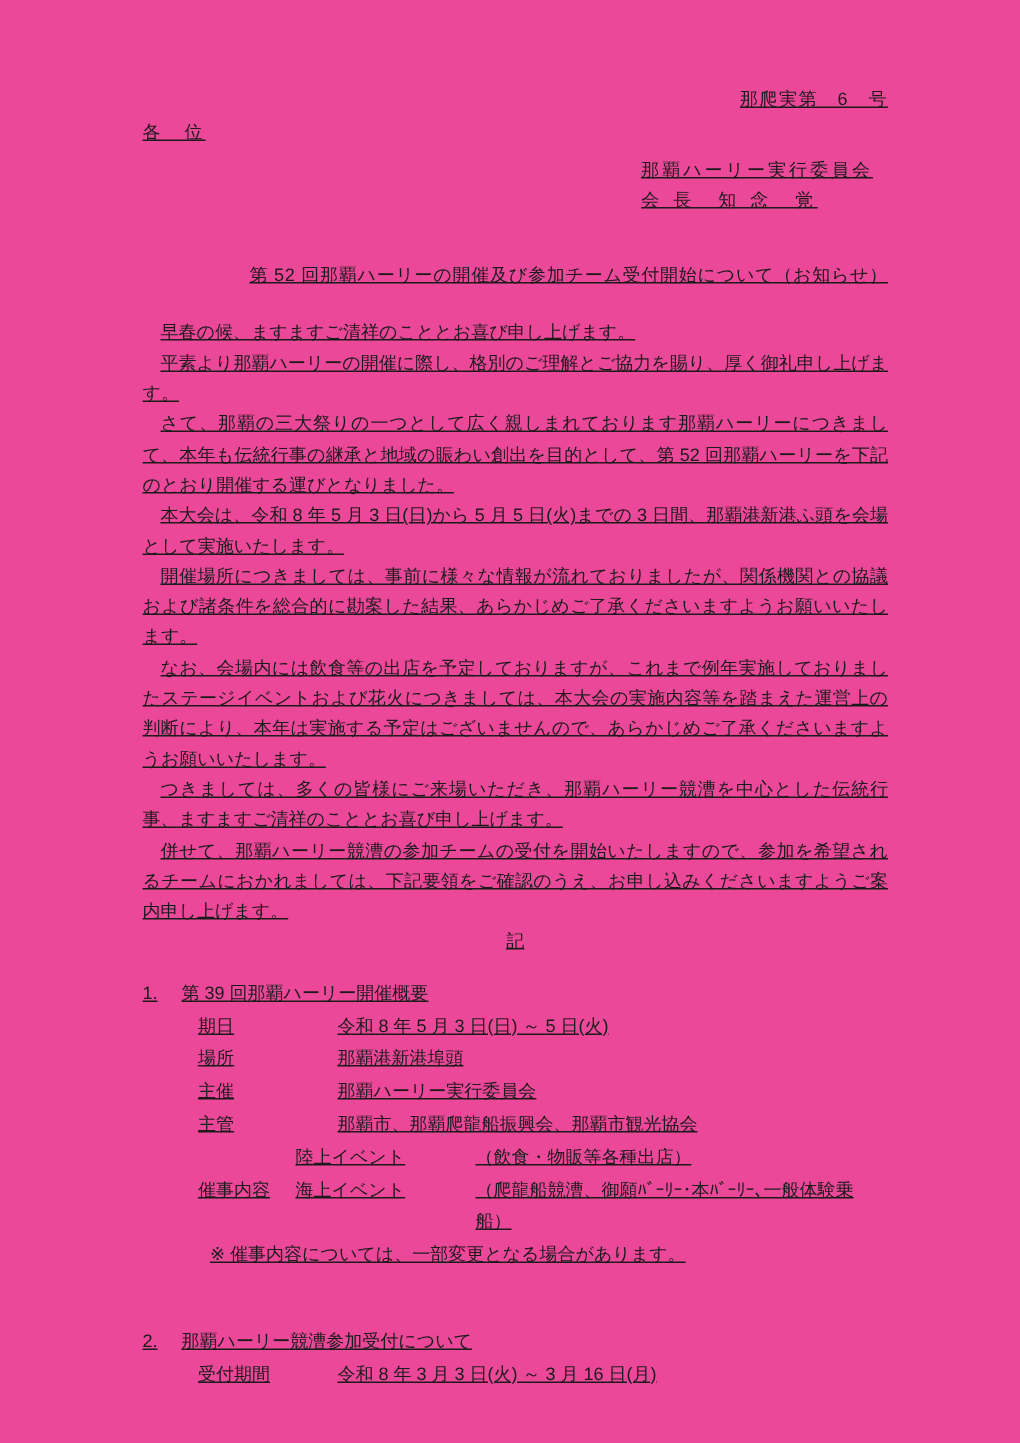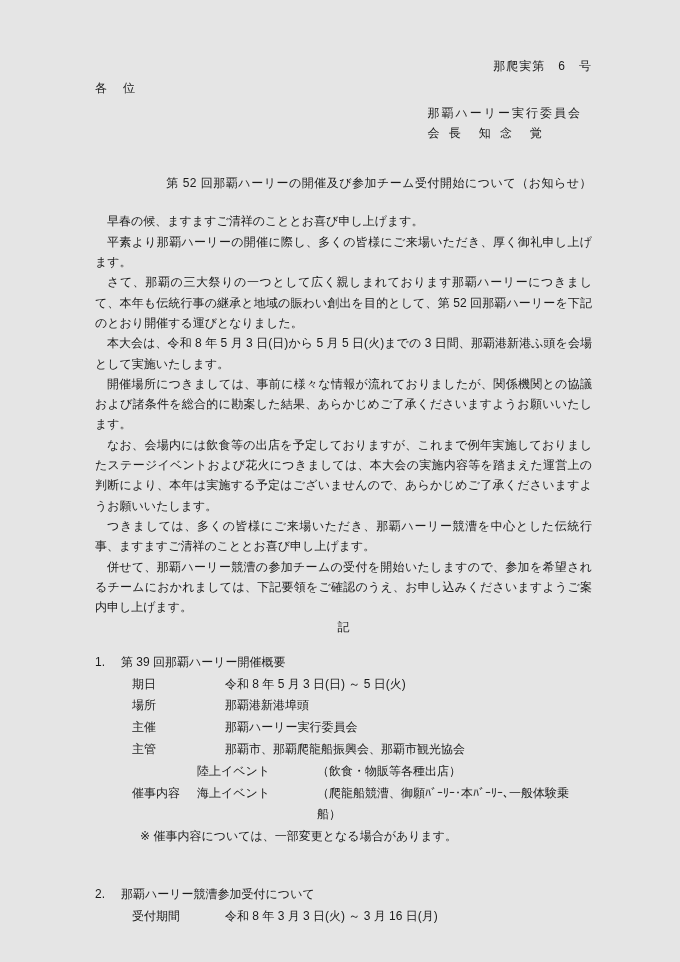--- a/index.html
+++ b/index.html
@@ -1,27 +1,28 @@
 <!DOCTYPE html>
 <html lang="ja"><head>
 <meta charset="utf-8">
 <style>
   html,body{margin:0;padding:0;background:#ffffff;}
   .page{
     position:relative;
     width:680px;height:962px;
     margin:0 auto;
-    background:#e5e5e5;
+    background:#ec4899;
     color:#1b1b1b;
     font-family:"Liberation Sans","DejaVu Sans",sans-serif;
     font-size:12px;
     line-height:20.3px;
     box-sizing:border-box;
     padding:56px 88px 0 95px;
     overflow:hidden;
+    text-decoration:underline;
   }
   .doc-no{ text-align:right; letter-spacing:1px; }
   .doc-date{ text-align:right; letter-spacing:1px; }
   .recipient{ margin-top:2px; letter-spacing:2px; }
   .sender{ width:fit-content; margin:4px 10px 0 auto; letter-spacing:2px; }
   .sender-name{ letter-spacing:3px; }
   .doc-title{
     font-size:12px; font-weight:normal;
     text-align:right; letter-spacing:0.5px;
     margin:30px 0 18px 0;
@@ -53,21 +54,21 @@
 
   <div class="sender">
     <div>那覇ハーリー実行委員会</div>
     <div class="sender-name">会 長　知 念　覚</div>
   </div>
 
   <h1 class="doc-title">第 52 回那覇ハーリーの開催及び参加チーム受付開始について（お知らせ）</h1>
 
   <div class="body-text">
     <p>早春の候、ますますご清祥のこととお喜び申し上げます。</p>
-    <p>平素より那覇ハーリーの開催に際し、多くの皆様にご来場いただき、厚く御礼申し上げます。</p>
+    <p>平素より那覇ハーリーの開催に際し、格別のご理解とご協力を賜り、厚く御礼申し上げます。</p>
     <p>さて、那覇の三大祭りの一つとして広く親しまれております那覇ハーリーにつきまして、本年も伝統行事の継承と地域の賑わい創出を目的として、第 52 回那覇ハーリーを下記のとおり開催する運びとなりました。</p>
     <p>本大会は、令和 8 年 5 月 3 日(日)から 5 月 5 日(火)までの 3 日間、那覇港新港ふ頭を会場として実施いたします。</p>
     <p>開催場所につきましては、事前に様々な情報が流れておりましたが、関係機関との協議および諸条件を総合的に勘案した結果、あらかじめご了承くださいますようお願いいたします。</p>
     <p>なお、会場内には飲食等の出店を予定しておりますが、これまで例年実施しておりましたステージイベントおよび花火につきましては、本大会の実施内容等を踏まえた運営上の判断により、本年は実施する予定はございませんので、あらかじめご了承くださいますようお願いいたします。</p>
     <p>つきましては、多くの皆様にご来場いただき、那覇ハーリー競漕を中心とした伝統行事、ますますご清祥のこととお喜び申し上げます。</p>
     <p>併せて、那覇ハーリー競漕の参加チームの受付を開始いたしますので、参加を希望されるチームにおかれましては、下記要領をご確認のうえ、お申し込みくださいますようご案内申し上げます。</p>
   </div>
 
   <div class="ki">記</div>
 

